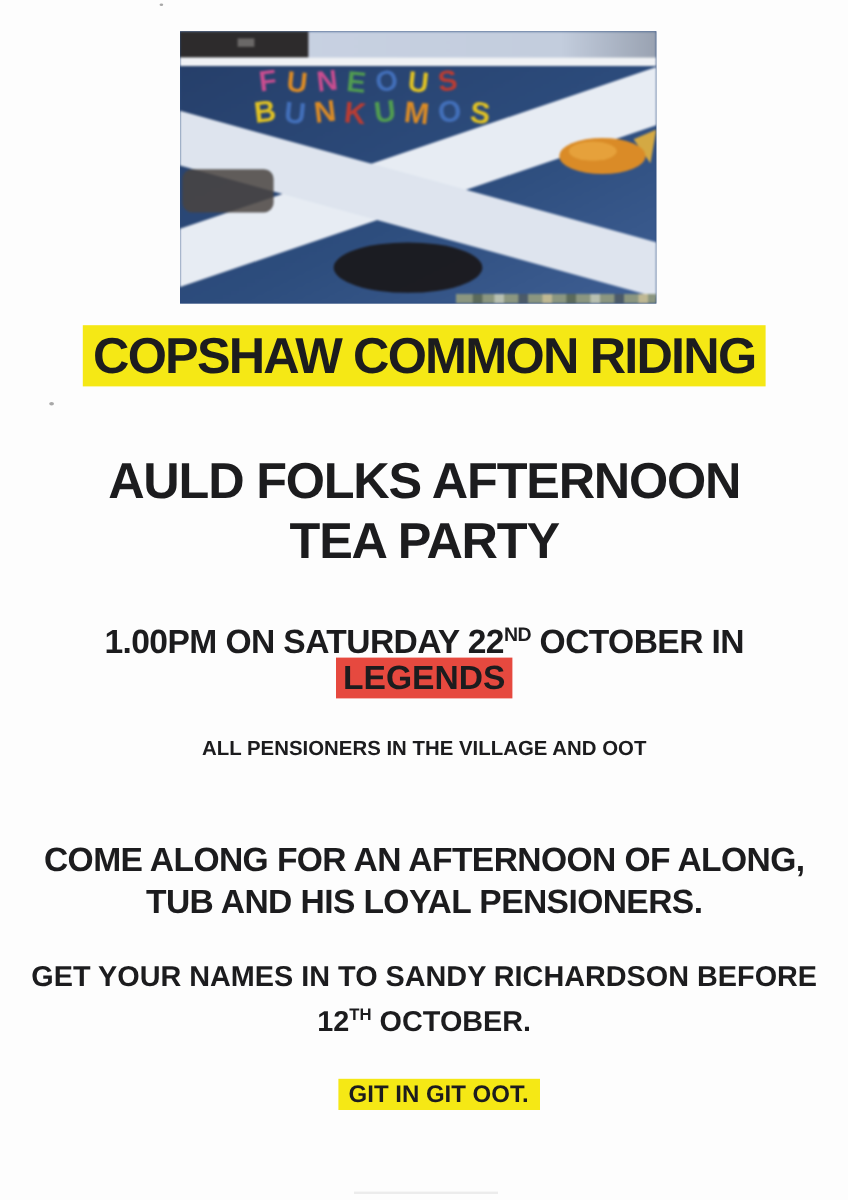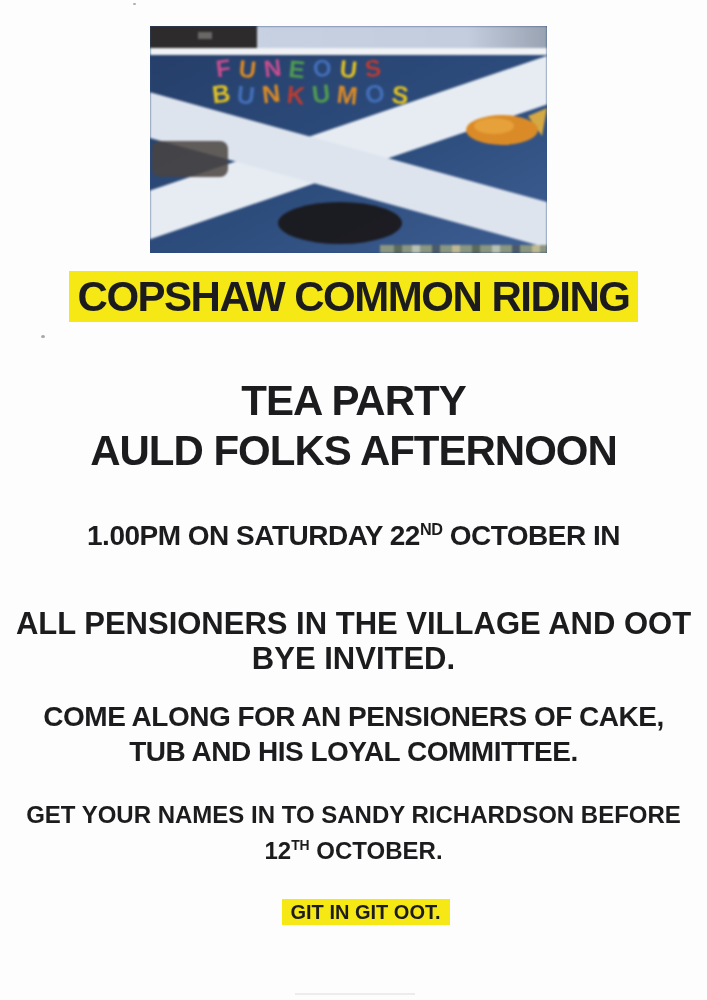--- a/index.html
+++ b/index.html
@@ -27,21 +27,21 @@
   .lBlue{color:#3f6fc0}.lYellow{color:#e2c117}.lRed{color:#c23a30}
 
   
   .band{position:absolute;left:0;width:707px;text-align:center;color:#1c1c1e;font-weight:bold;}
   .title-band{top:272px;height:50px;line-height:50px;font-size:42px;letter-spacing:-1.5px;white-space:nowrap;}
   .hl-yellow{background:#f5e815;padding:2px 9px;}
   .heading-band{top:376px;font-size:42px;line-height:50px;letter-spacing:-1px;}
   .when-band{top:512px;font-size:28px;line-height:34px;letter-spacing:-0.5px;}
   .venue-band{top:550px;font-size:28px;line-height:30px;}
   .hl-red{background:#e6493f;padding:1px 6px 2px 6px;}
-  .invitees-band{top:606px;font-size:31px;line-height:35px;}
+  .invitees-band{top:606px;font-size:17px;line-height:35px;}
   .details-band{top:699px;font-size:28px;line-height:35px;letter-spacing:-0.5px;}
   .rsvp-band{top:799px;font-size:24px;line-height:31px;}
   .footer-band{top:897px;font-size:20px;line-height:30px;margin-left:12px;}
   sup{font-size:58%;vertical-align:super;font-weight:bold;margin-top:40px;}
 
   
   .speck{position:absolute;background:#a8a8a8;border-radius:50%;}
   .speck1{left:41px;top:335px;width:4px;height:3px;}
   .speck2{left:133px;top:3px;width:3px;height:2px;}
   .speck3{left:295px;top:993px;width:120px;height:2px;background:#ececec;border-radius:0;}
@@ -112,36 +112,38 @@
         <span class="lYellow">B</span><span class="lBlue">U</span><span class="lOrange">N</span><span class="lRed">K</span><span class="lGreen">U</span><span class="lOrange">M</span><span class="lBlue">O</span><span class="lYellow">S</span>
       </div>
     </div>
   </div>
 
   <div class="band title-band">
     <span class="hl-yellow">COPSHAW COMMON RIDING</span>
   </div>
 
   <div class="band heading-band">
+    <div>AULD FOLKS AFTERNOON</div>
     <div>TEA PARTY</div>
-    <div>AULD FOLKS AFTERNOON</div>
   </div>
 
   <div class="band when-band">
     <span>1.00PM ON SATURDAY 22</span><sup>ND</sup><span> OCTOBER IN</span>
   </div>
+  <div class="band venue-band">
+    <span class="hl-red">LEGENDS</span>
+  </div>
 
   <div class="band invitees-band">
     <div>ALL PENSIONERS IN THE VILLAGE AND OOT</div>
-    <div>BYE INVITED.</div>
   </div>
 
   <div class="band details-band">
-    <div>COME ALONG FOR AN PENSIONERS OF CAKE,</div>
-    <div>TUB AND HIS LOYAL COMMITTEE.</div>
+    <div>COME ALONG FOR AN AFTERNOON OF ALONG,</div>
+    <div>TUB AND HIS LOYAL PENSIONERS.</div>
   </div>
 
   <div class="band rsvp-band">
     <div>GET YOUR NAMES IN TO SANDY RICHARDSON BEFORE</div>
     <div>
       <span>12</span><sup>TH</sup><span> OCTOBER.</span>
     </div>
   </div>
 
   <div class="band footer-band">

